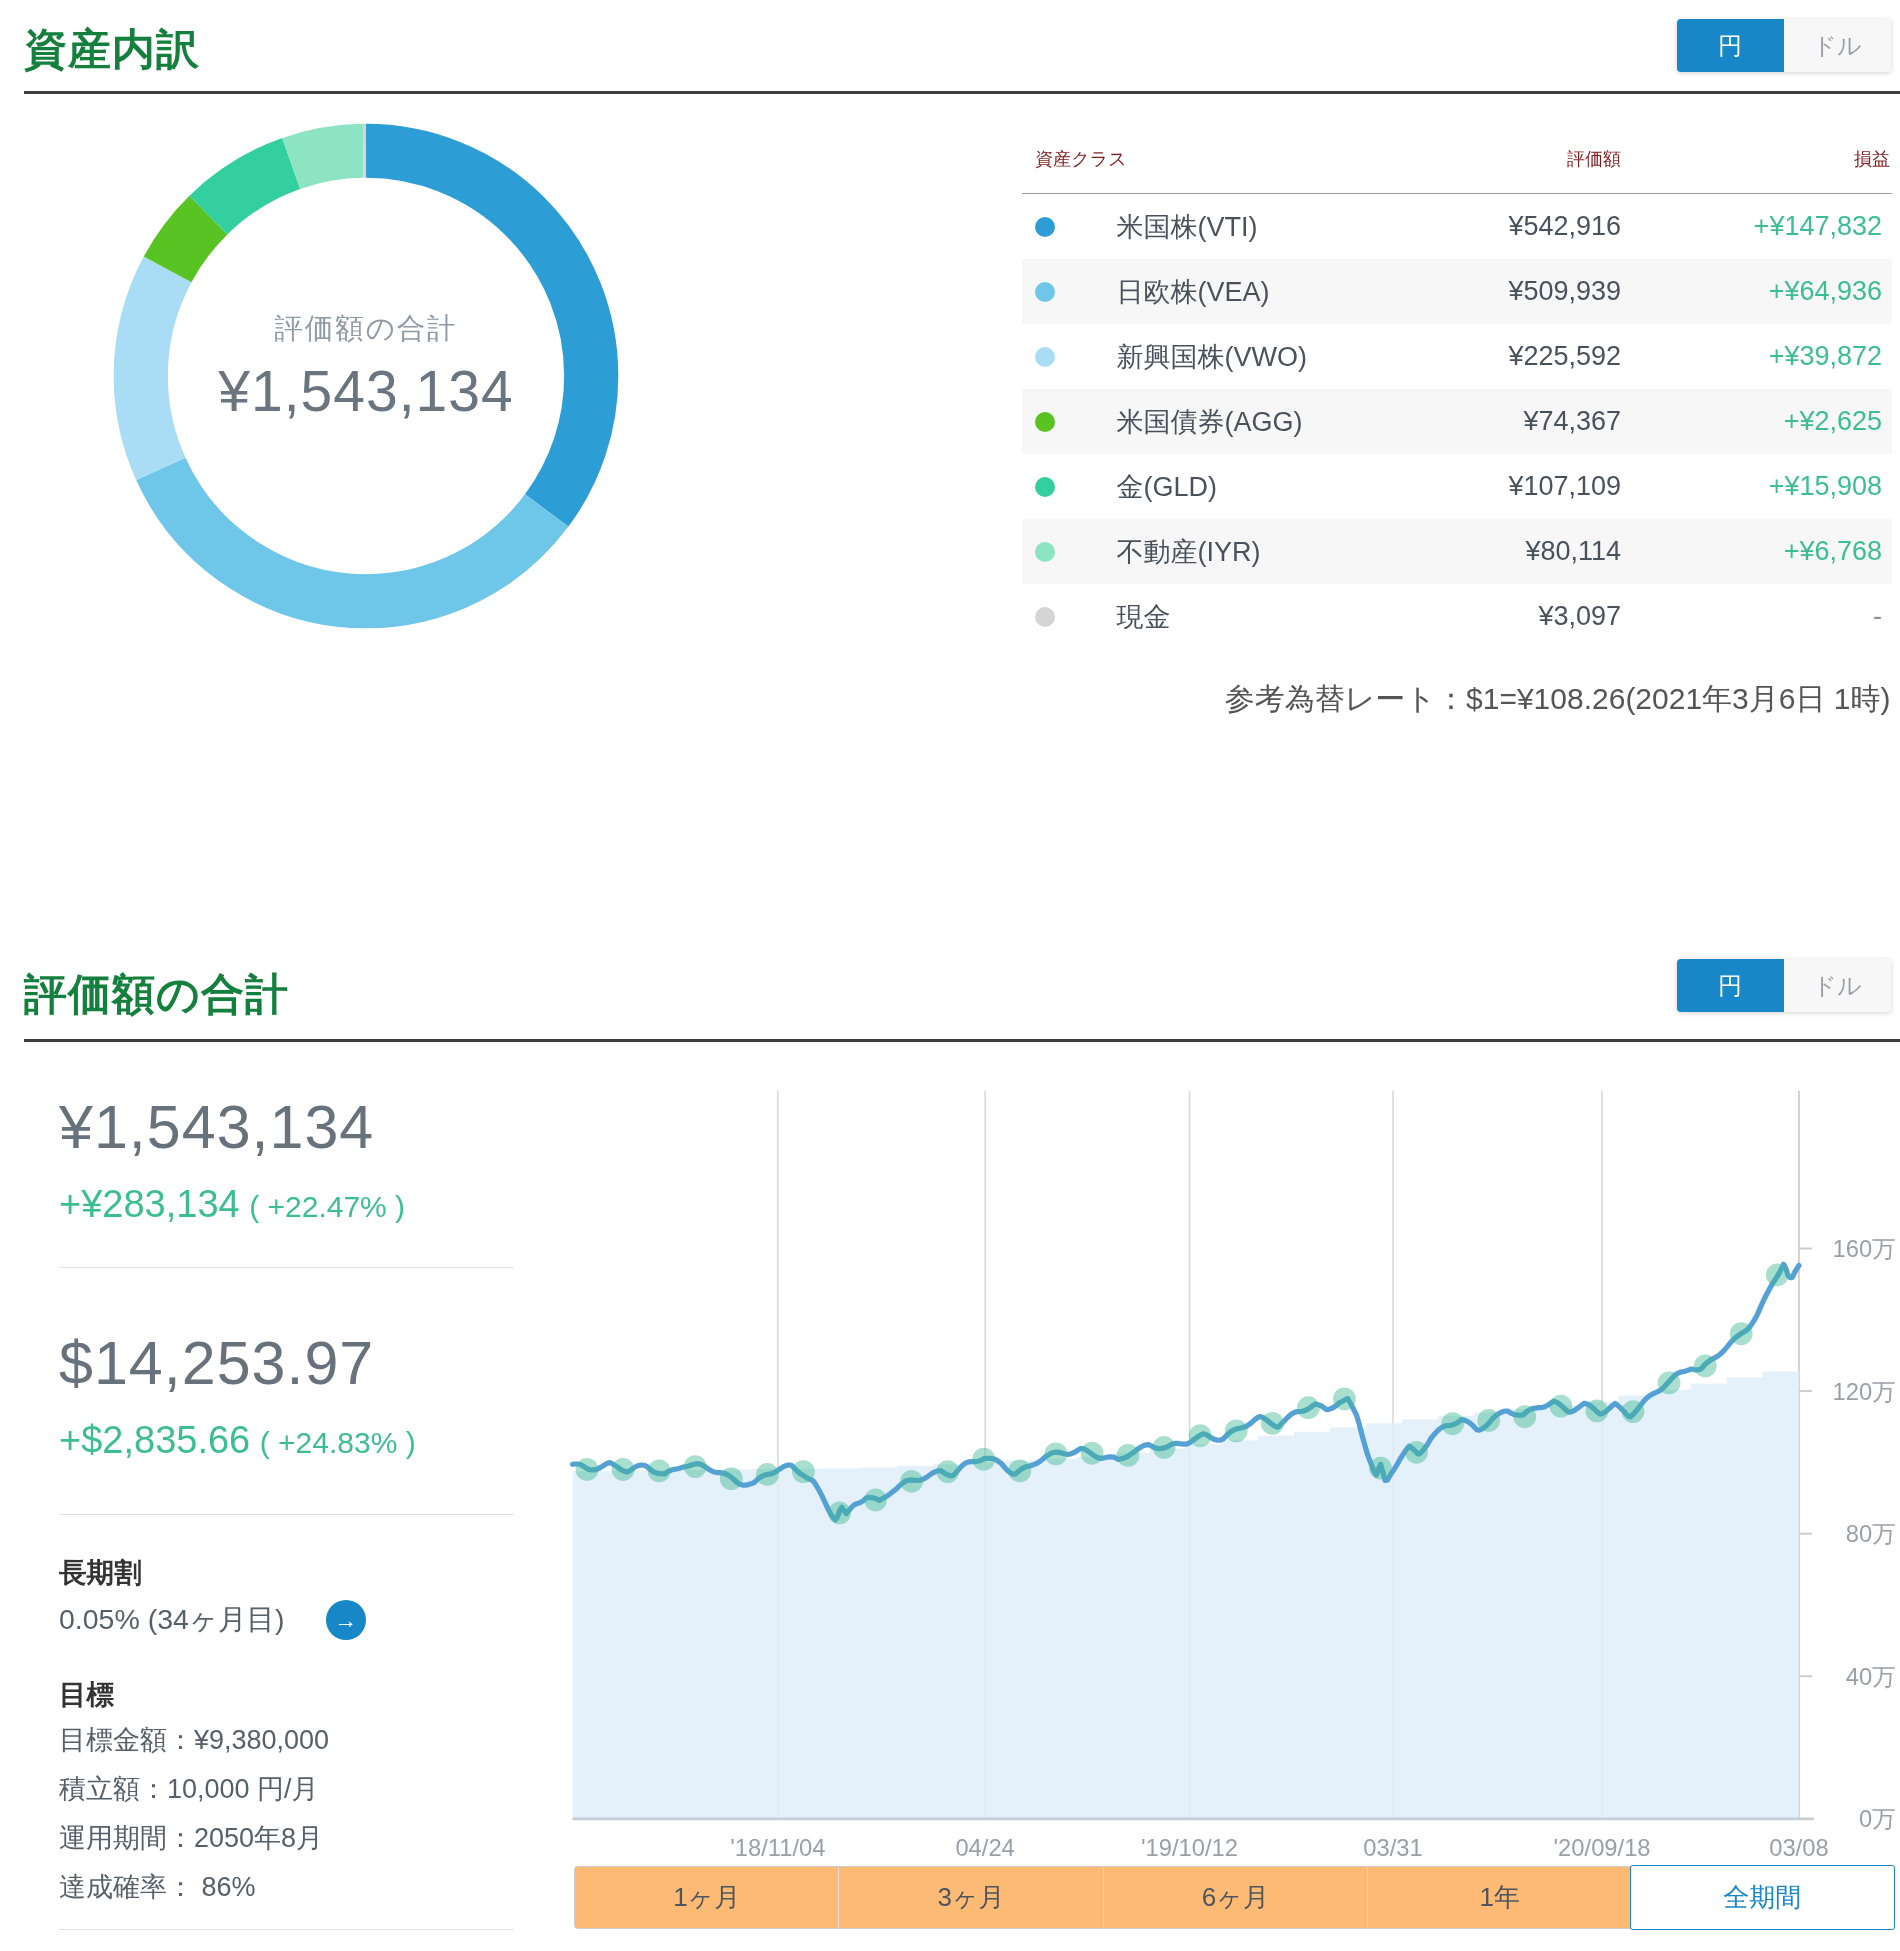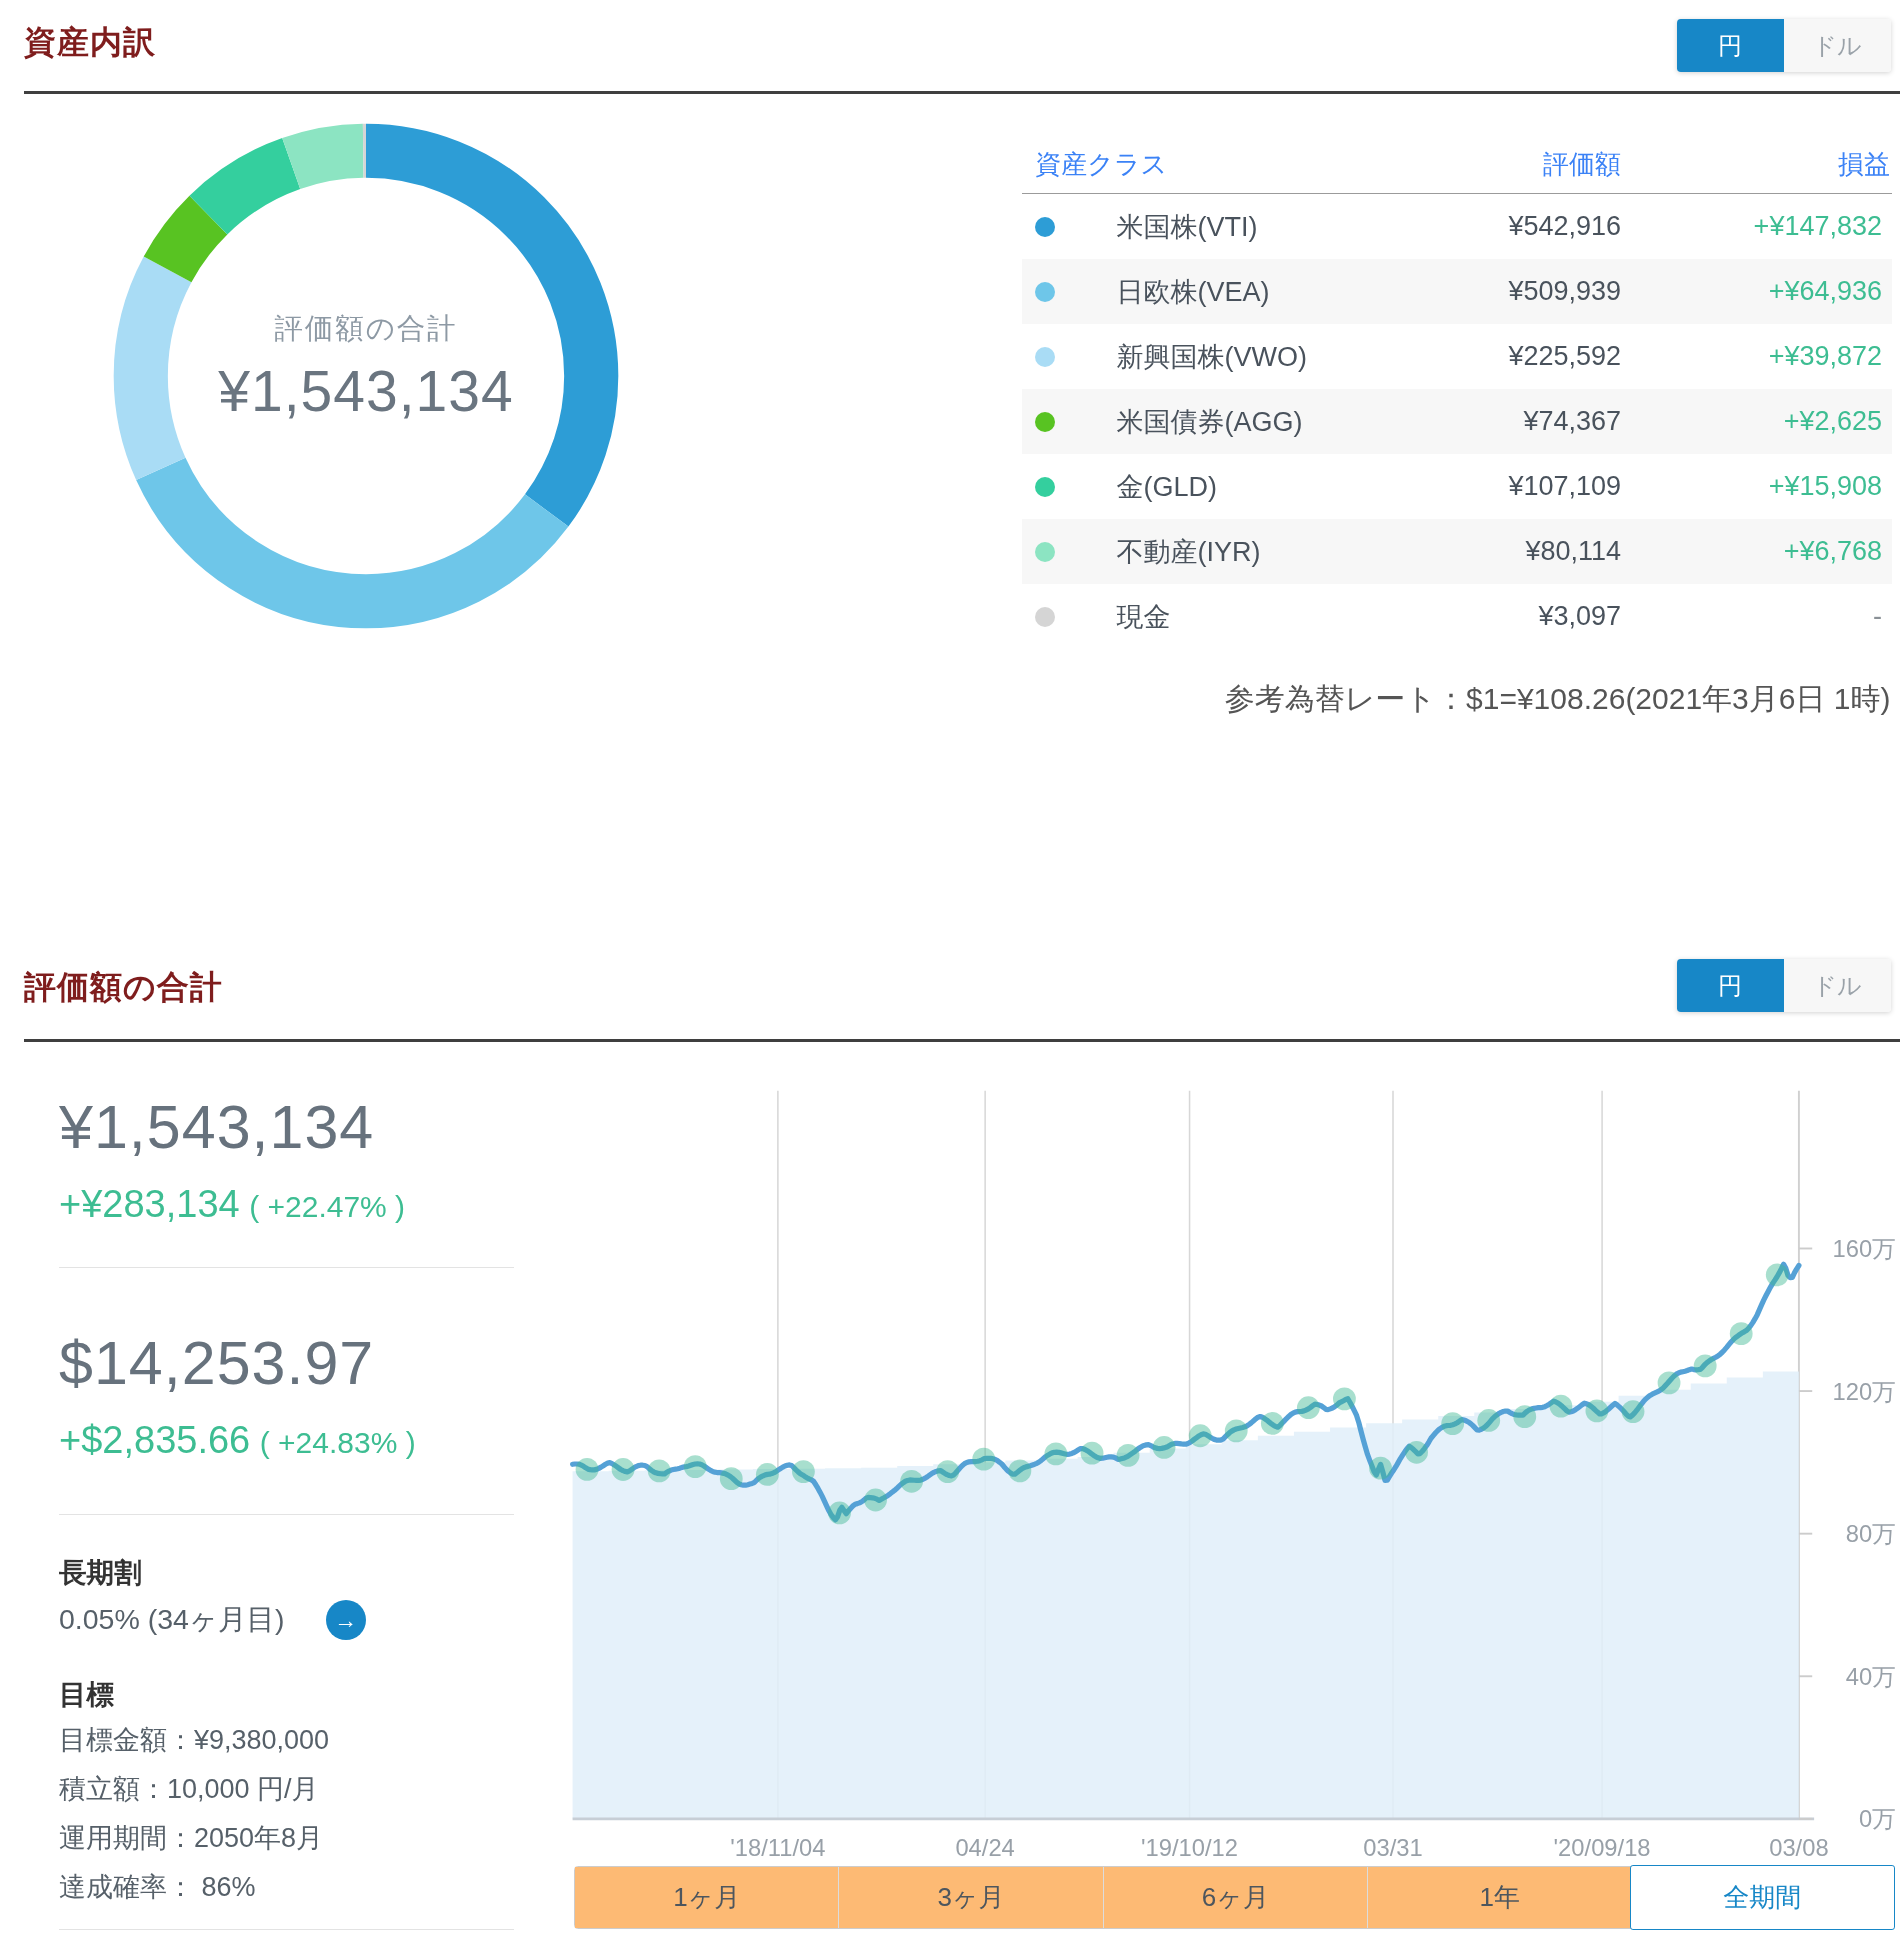--- a/index.html
+++ b/index.html
@@ -1,34 +1,34 @@
 <!DOCTYPE html>
 <html style="font-size:15px"><head>
 <meta charset="utf-8">
 <style>
   html,body{margin:0;padding:0;}
   body{
     width:1900px;height:1952px;position:relative;background:#fff;overflow:hidden;
     font-family:"Liberation Sans","DejaVu Sans",sans-serif;
     --accent:#1787c7;--green:#3dbd92;
   }
-  .section-title{position:absolute;left:24px;font-size:32px;font-weight:bold;color:#7f1d1d;letter-spacing:1px;}
+  .section-title{position:absolute;left:24px;font-size:43px;font-weight:bold;color:#15803d;letter-spacing:1px;}
   .title-divider{position:absolute;left:24px;right:0;height:2.9px;background:#3f3f3f;}
   
   .toggle{position:absolute;right:9.5px;display:flex;border-radius:3.8px;overflow:hidden;box-shadow:0 1px 4.8px rgba(0,0,0,.18);}
   .toggle button{width:107px;height:53px;font-size:24px;border:none;background:#f7f7f7;color:#9aa2a9;cursor:pointer;font-family:inherit;}
   .toggle button.sel{background:var(--accent);color:#fff;}
   
   #donut-svg{position:absolute;left:98px;top:108px;}
   .donut-center{position:absolute;left:98px;top:310px;width:536px;text-align:center;pointer-events:none;}
   .donut-center .lbl{font-size:28.5px;color:#8d99a4;letter-spacing:1.9px;}
   .donut-center .val{font-size:57px;color:#6a7580;margin-top:9.5px;letter-spacing:1px;}
   
   .atable{position:absolute;left:1022px;top:126px;width:870px;}
-  .atable .thead{position:relative;height:67px;border-bottom:1.9px solid #9b9b9b;font-size:26px;color:#3b82f6;}
+  .atable .thead{position:relative;height:67px;border-bottom:1.9px solid #9b9b9b;font-size:18px;color:#7f1d1d;}
   .atable .thead span{position:absolute;top:21px;}
   .atable .h-label{left:13.3px;}
   .atable .h-value{right:271px;}
   .atable .h-gain{right:1.9px;}
   .arow{position:relative;height:65px;display:flex;align-items:center;font-size:27px;color:#49525c;gap:47px;}
   .arow.striped{background:#f7f7f7;}
   .arow .dot{width:20px;height:20px;border-radius:50%;margin:0 14.3px 0 13.3px;flex:none;}
   .arow .r-value{position:absolute;right:271px;}
   .arow .r-gain{position:absolute;right:10px;color:var(--green);}
   .arow .r-gain.muted{color:#8a9096;}

